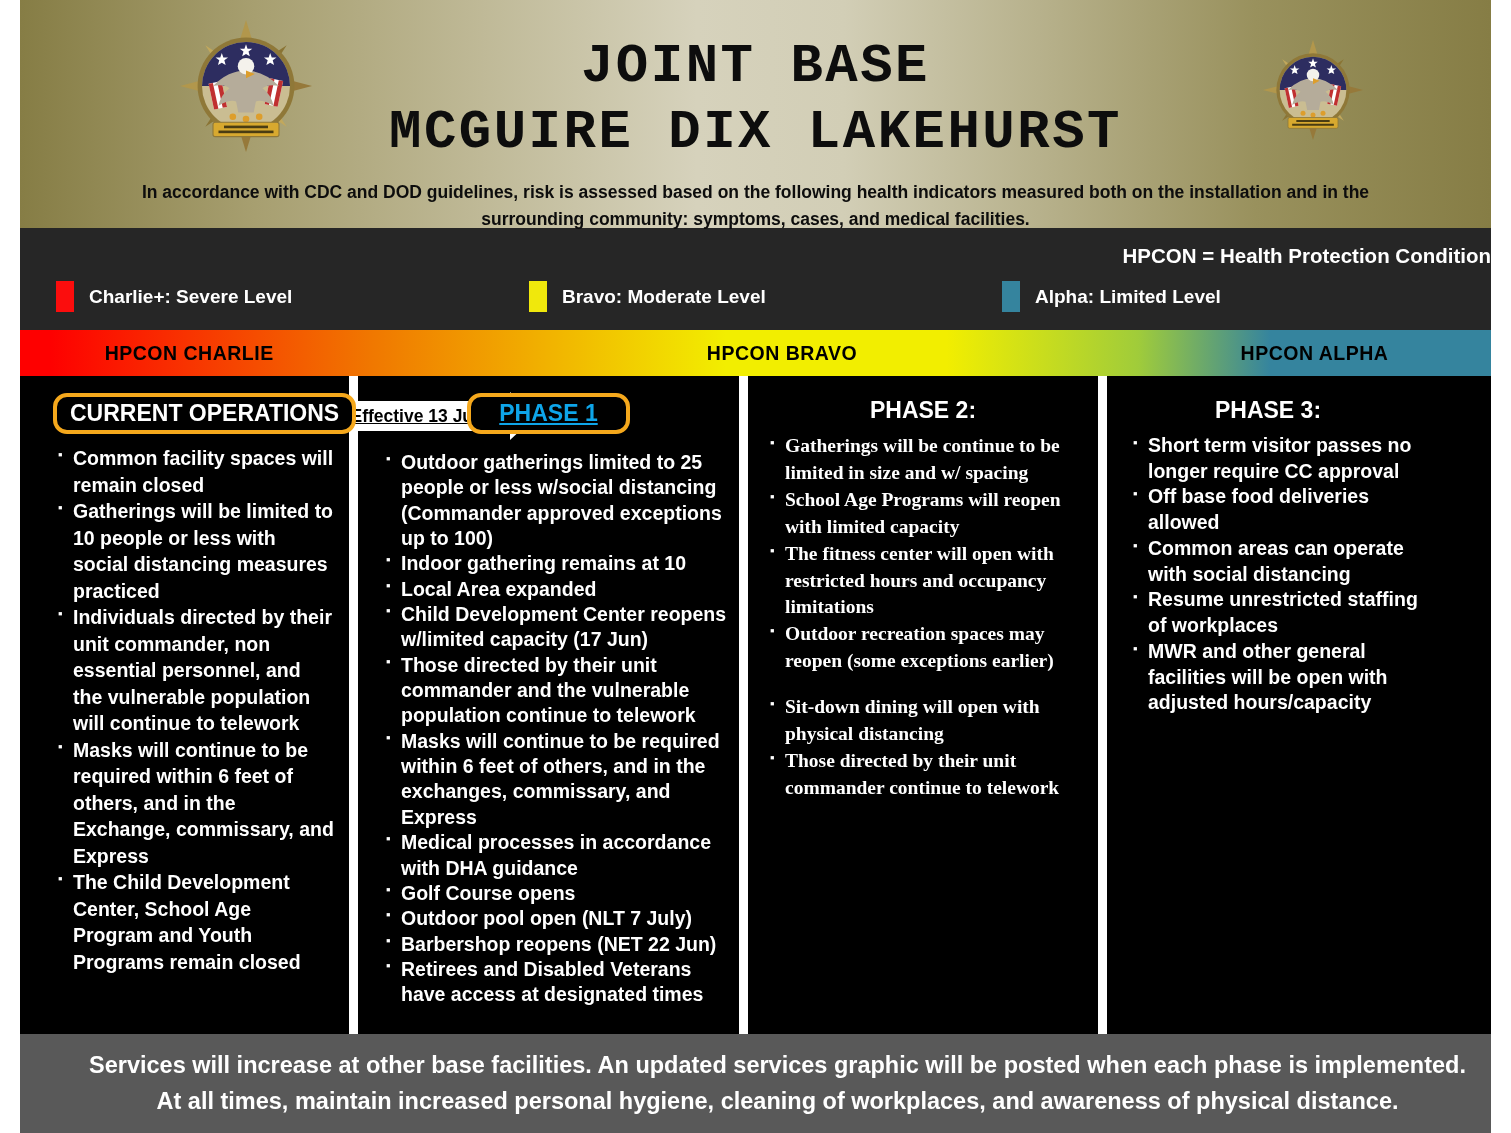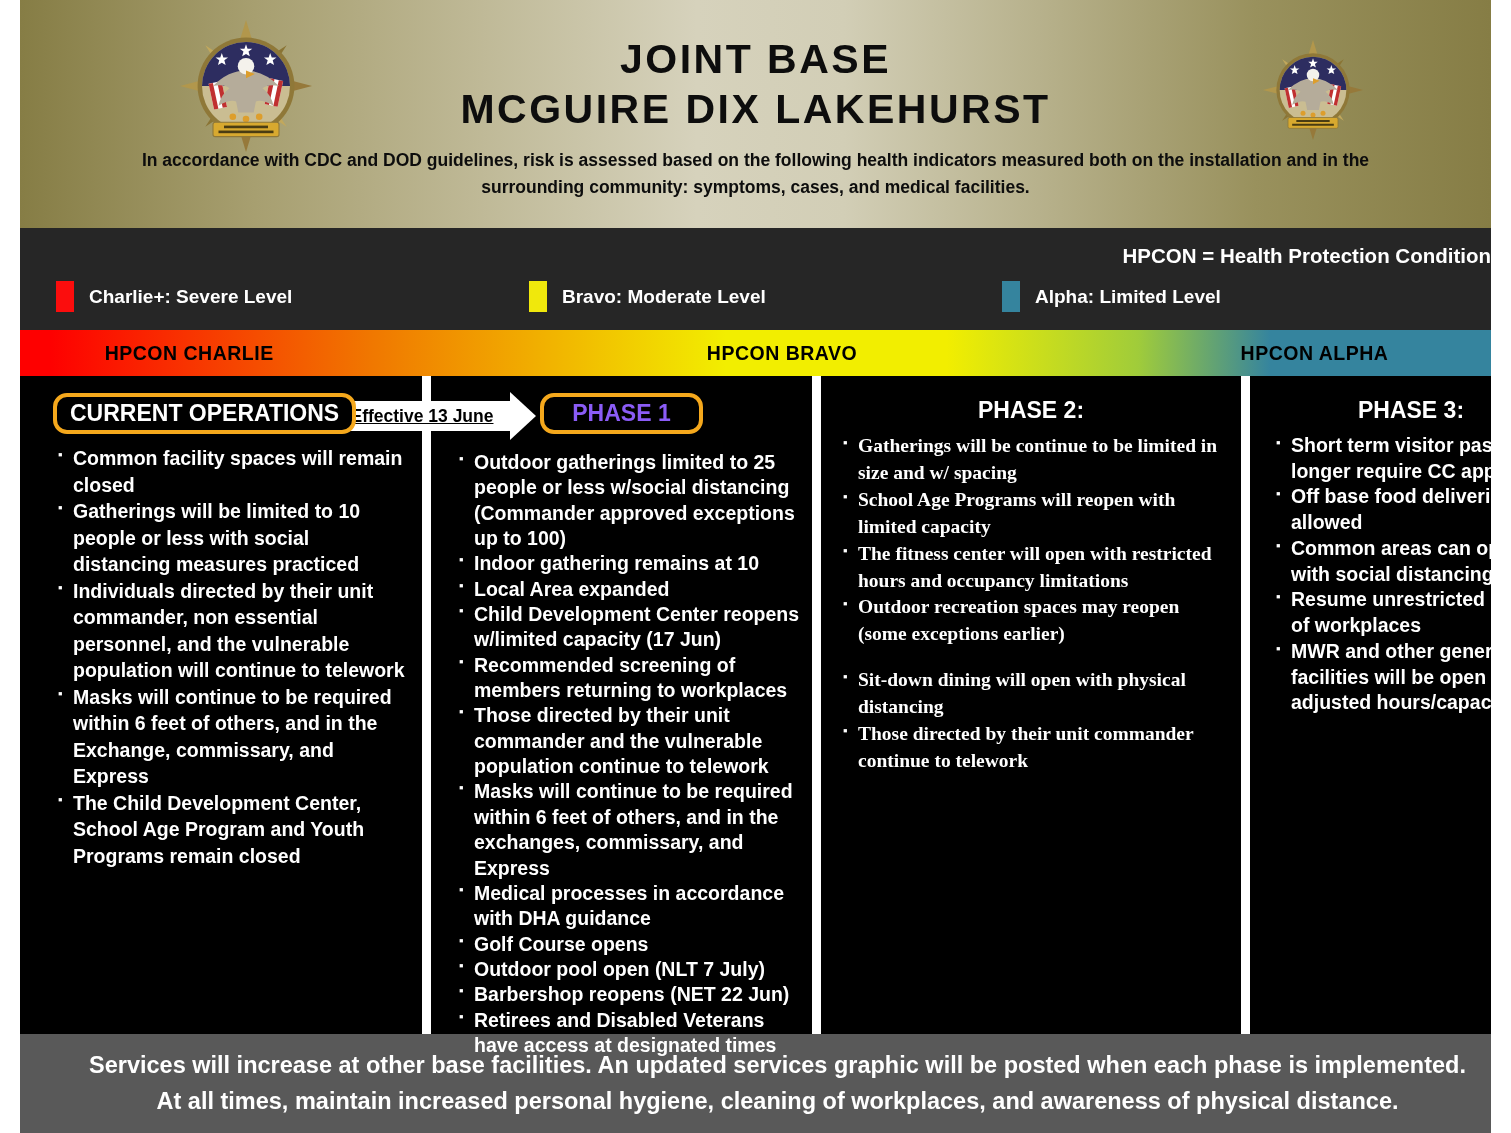--- a/index.html
+++ b/index.html
@@ -8,21 +8,21 @@
     font-family:"Liberation Sans", sans-serif; overflow:hidden;
   }
   .content { position:absolute; left:20px; top:0; width:1471px; height:1133px; }
 
   
   .header {
     position:relative; height:228px;
     background:linear-gradient(90deg,#867d45 0%,#a79f70 16%,#d6d2bc 46%,#d2ceb6 56%,#99915d 84%,#867d45 100%);
   }
   .title-wrap { text-align:center; padding-top:34px; }
-  .title-line { font-size:41px; font-weight:bold; color:#0d0d0d; letter-spacing:2.5px; line-height:1.22; }
+  .title-line { font-size:54px; font-weight:bold; color:#0d0d0d; letter-spacing:2.5px; line-height:1.22;font-family:Liberation Mono, monospace; }
   .subtitle {
     margin:13px auto 0; width:1270px; text-align:center;
     font-size:17.5px; font-weight:bold; color:#0d0d0d; line-height:1.55;
   }
   .logo { position:absolute; }
   .logo-left  { left:160px; top:20px; width:132px; height:132px; }
   .logo-right { right:128px; top:40px; width:100px; height:100px; }
 
   
   .hpcon-band { height:102px; background:#262626; }
@@ -39,31 +39,31 @@
     font-size:19.5px; font-weight:bold; color:#000000; letter-spacing:0.5px; white-space:nowrap;
   }
   .scale-label.charlie { left:11.5%; }
   .scale-label.bravo   { left:51.8%; }
   .scale-label.alpha   { left:88.0%; }
 
   
   .columns { position:relative; height:658px; background:#000000; display:flex; }
   .divider { width:9px; background:#ffffff; flex:none; }
   .col { flex:none; }
-  .c1 { width:402px; } .c2 { width:381px; } .c3 { width:420px; } .c4 { width:322px; }
+  .c1 { width:329px; } .c2 { width:381px; } .c3 { width:350px; } .c4 { width:322px; }
 
   .co-box {
     display:inline-block; margin:17px 0 0 33px; background:#000000;
     border:4px solid #f5a81c; border-radius:14px; padding:3px 13px;
     font-size:23px; font-weight:bold; color:#ffffff; position:relative; z-index:2; white-space:nowrap;
   }
   .p1-box {
     display:block; width:fit-content; margin:17px auto 16px; background:#000000;
     border:4px solid #f5a81c; border-radius:14px; padding:3px 28px;
-    font-size:23px; font-weight:bold; color:#8b5cf6; position:relative; z-index:2;
+    font-size:23px; font-weight:bold; color:#0ea5e9; position:relative; z-index:2;text-decoration:underline;
   }
   .col-title { text-align:center; margin-top:21px; font-size:23px; font-weight:bold; color:#ffffff; }
 
   .arrow {
     position:absolute; left:314px; top:25px; width:176px; height:30px; background:#ffffff;
     z-index:1; display:flex; align-items:center; justify-content:center;
   }
   .arrow::after {
     content:""; position:absolute; right:-26px; top:-9px;
     border-top:24px solid transparent; border-bottom:24px solid transparent; border-left:26px solid #ffffff;
@@ -193,21 +193,20 @@
 
       <div class="divider"></div>
 
       <div class="col c2">
         <div class="p1-box">PHASE 1</div>
         <ul class="bullets">
             <li>Outdoor gatherings limited to 25 people or less w/social distancing (Commander approved exceptions up to 100)</li>
             <li>Indoor gathering remains at 10</li>
             <li>Local Area expanded</li>
             <li>Child Development Center reopens w/limited capacity (17 Jun)</li>
-            <li>Recommended screening of members returning to workplaces</li>
             <li>Those directed by their unit commander and the vulnerable population continue to telework</li>
             <li>Masks will continue to be required within 6 feet of others, and in the exchanges, commissary, and Express</li>
             <li>Medical processes in accordance with DHA guidance</li>
             <li>Golf Course opens</li>
             <li>Outdoor pool open (NLT 7 July)</li>
             <li>Barbershop reopens (NET 22 Jun)</li>
             <li>Retirees and Disabled Veterans have access at designated times</li>
           </ul>
       </div>
 

